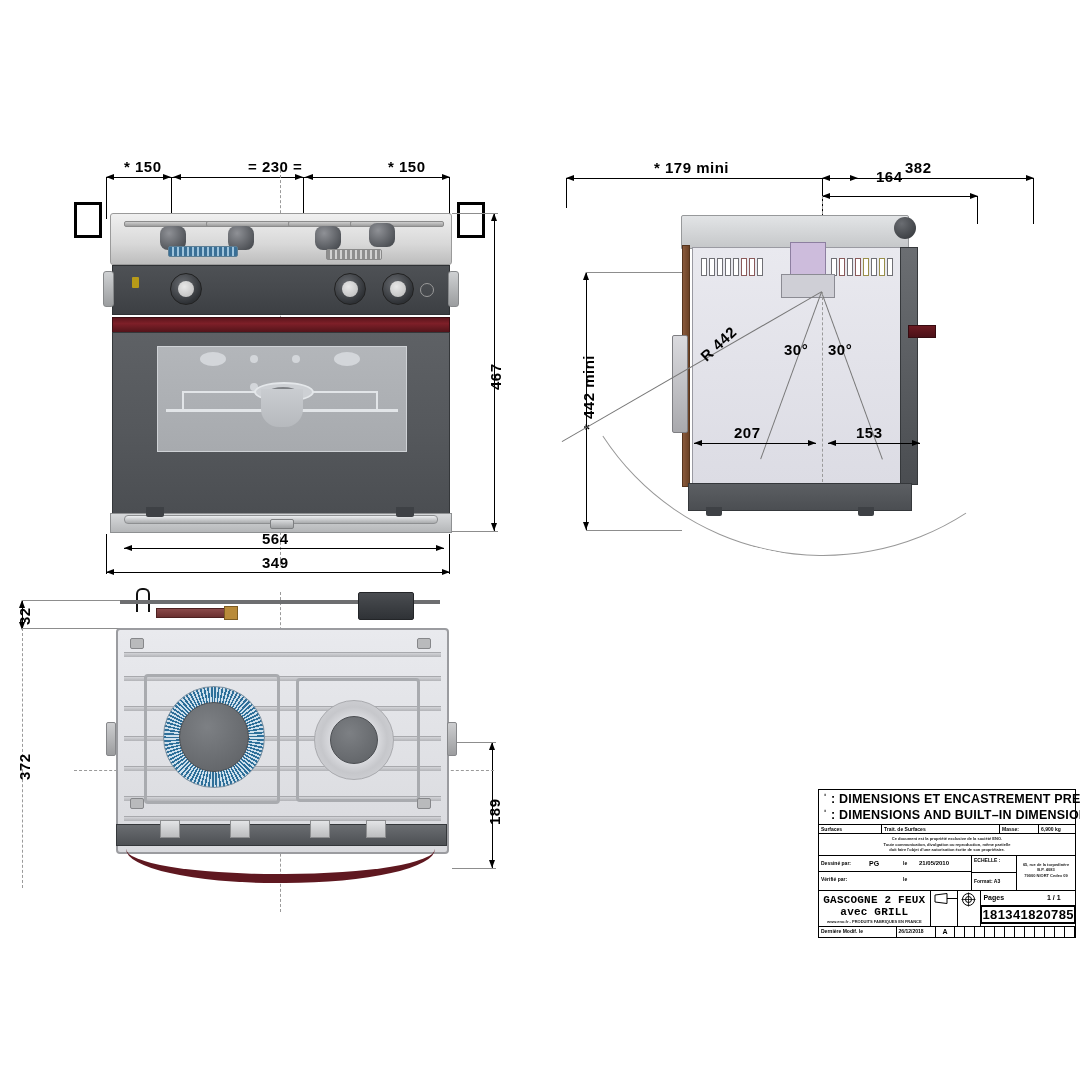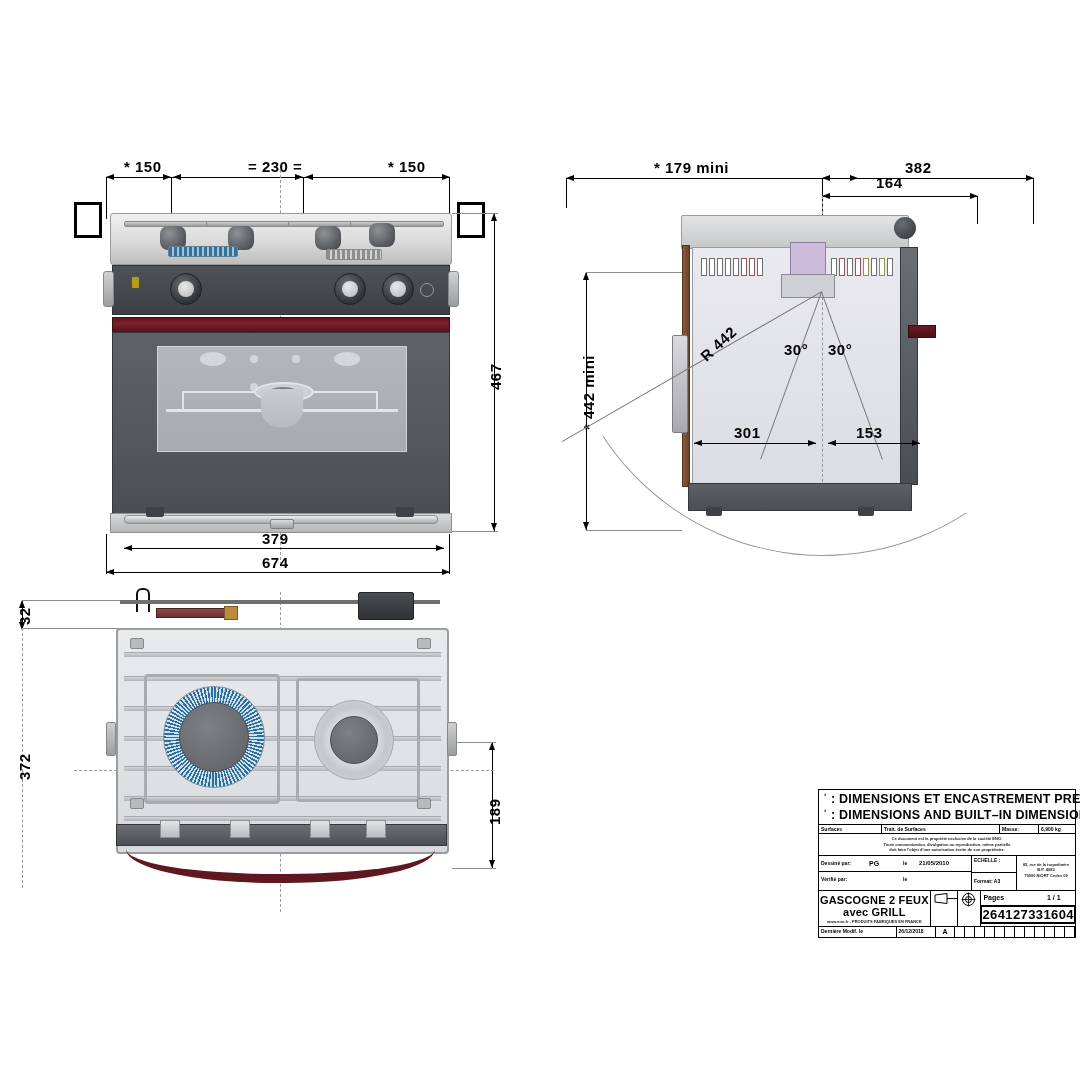--- a/index.html
+++ b/index.html
@@ -139,21 +139,21 @@
   
   #title{position:absolute;left:818px;top:789px;width:258px;height:130px;}
   .tb-note{border:1.5px solid #000;padding:1px 4px;font-size:12.5px;font-weight:bold;
            letter-spacing:.2px;line-height:16px;white-space:nowrap;}
   .tb-grid{border:1px solid #000;border-top:none;}
   .tb-row{display:flex;border-bottom:1px solid #000;}
   .tb-cell{border-right:1px solid #000;padding:1px 2px;font-size:5px;font-weight:bold;
            overflow:hidden;white-space:nowrap;}
   .tb-cell:last-child{border-right:none;}
   .tb-blur{font-size:4px;font-weight:bold;color:#1a1a1a;line-height:5.5px;}
-  .tb-title{font-size:11px;font-weight:bold;letter-spacing:.2px;}
+  .tb-title{font-size:11px;font-weight:bold;letter-spacing:.2px;font-family:Liberation Mono, monospace;}
   .tb-num{font-size:13px;font-weight:bold;text-align:center;letter-spacing:.4px;}
   .tb-numbox{border:2px solid #000;}
   .tb-rev{display:flex;}
   .tb-rev div{border-right:1px solid #000;height:10px;}
 </style>
 </head>
 <body>
 
 <div class="page">
 
@@ -251,41 +251,41 @@
 
   <div>
     <div class="ln hln" style="left:124px;top:548px;width:320px;"></div>
     <div class="ar l" style="left:124px;top:545px;"></div>
     <div class="ar r" style="left:436px;top:545px;"></div>
     <div class="ln hln" style="left:106px;top:572px;width:344px;"></div>
     <div class="ar l" style="left:106px;top:569px;"></div>
     <div class="ar r" style="left:442px;top:569px;"></div>
     <div class="tick" style="left:106px;top:534px;height:40px;"></div>
     <div class="tick" style="left:449px;top:534px;height:40px;"></div>
-    <div class="dim" style="left:262px;top:530px;">379</div>
-    <div class="dim" style="left:262px;top:554px;">674</div>
+    <div class="dim" style="left:262px;top:530px;">564</div>
+    <div class="dim" style="left:262px;top:554px;">349</div>
   </div>
 
   <div>
     <div class="ln hln" style="left:566px;top:178px;width:292px;"></div>
     <div class="ar l" style="left:566px;top:175px;"></div>
     <div class="ar r" style="left:850px;top:175px;"></div>
     <div class="ln hln" style="left:822px;top:178px;width:212px;"></div>
     <div class="ar l" style="left:822px;top:175px;"></div>
     <div class="ar r" style="left:1026px;top:175px;"></div>
     <div class="ln hln" style="left:822px;top:196px;width:156px;"></div>
     <div class="ar l" style="left:822px;top:193px;"></div>
     <div class="ar r" style="left:970px;top:193px;"></div>
     <div class="tick" style="left:566px;top:178px;height:30px;"></div>
     <div class="tick" style="left:822px;top:178px;height:44px;"></div>
     <div class="tick" style="left:977px;top:196px;height:28px;"></div>
     <div class="tick" style="left:1033px;top:178px;height:46px;"></div>
     <div class="dim" style="left:654px;top:159px;">* 179 mini</div>
     <div class="dim" style="left:905px;top:159px;">382</div>
-    <div class="dim" style="left:876px;top:174px;">164</div>
+    <div class="dim" style="left:876px;top:168px;">164</div>
   </div>
 
   <div>
     <div class="ln vln" style="left:586px;top:272px;height:258px;"></div>
     <div class="arv u" style="left:583px;top:272px;"></div>
     <div class="arv d" style="left:583px;top:522px;"></div>
     <div class="ln hln gl" style="left:586px;top:272px;width:96px;"></div>
     <div class="ln hln gl" style="left:586px;top:530px;width:96px;"></div>
     <div class="dim vert" style="left:580px;top:430px;">* 442 mini</div>
   </div>
@@ -335,21 +335,21 @@
     <div class="dim" style="left:828px;top:341px;">30°</div>
   </div>
 
   <div>
     <div class="ln hln" style="left:694px;top:443px;width:122px;"></div>
     <div class="ar l" style="left:694px;top:440px;"></div>
     <div class="ar r" style="left:808px;top:440px;"></div>
     <div class="ln hln" style="left:828px;top:443px;width:92px;"></div>
     <div class="ar l" style="left:828px;top:440px;"></div>
     <div class="ar r" style="left:912px;top:440px;"></div>
-    <div class="dim" style="left:734px;top:424px;">301</div>
+    <div class="dim" style="left:734px;top:424px;">207</div>
     <div class="dim" style="left:856px;top:424px;">153</div>
   </div>
 
   <div>
     <div class="ln vln" style="left:22px;top:600px;height:30px;"></div>
     <div class="arv u" style="left:19px;top:600px;"></div>
     <div class="arv d" style="left:19px;top:622px;"></div>
     <div class="ln hln gl" style="left:22px;top:600px;width:120px;"></div>
     <div class="ln hln gl" style="left:22px;top:628px;width:100px;"></div>
     <div class="dim vert" style="left:16px;top:625px;">32</div>
@@ -477,21 +477,21 @@
             <circle cx="7.5" cy="7.5" r="3" fill="none" stroke="#000" stroke-width="1"></circle>
             <line x1="7.5" y1="0.5" x2="7.5" y2="14.5" stroke="#000" stroke-width=".8"></line>
             <line x1="0.5" y1="7.5" x2="14.5" y2="7.5" stroke="#000" stroke-width=".8"></line>
           </svg>
         </div>
         <div style="flex:1;">
           <div style="display:flex;border-bottom:1px solid #000;height:14px;align-items:center;">
             <div class="tb-cell" style="flex:1;border:none;font-size:7px;font-weight:bold;">Pages</div>
             <div class="tb-cell" style="width:26px;border:none;font-size:7px;font-weight:bold;">1 / 1</div>
           </div>
-          <div class="tb-num tb-numbox" style="height:15px;line-height:15px;margin:-1px -1px -1px -1px;">264127331604</div>
+          <div class="tb-num tb-numbox" style="height:15px;line-height:15px;margin:-1px -1px -1px -1px;">181341820785</div>
         </div>
       </div>
 
       <div class="tb-row" style="border-bottom:none;">
         <div class="tb-cell" style="width:84px;">Dernière Modif. le</div>
         <div class="tb-cell" style="width:40px;">26/12/2018</div>
         <div class="tb-cell" style="width:16px;text-align:center;font-size:7px;">A</div>
         <div class="tb-rev" style="flex:1;">
           <div style="width:9px;"></div>
             <div style="width:9px;"></div>

